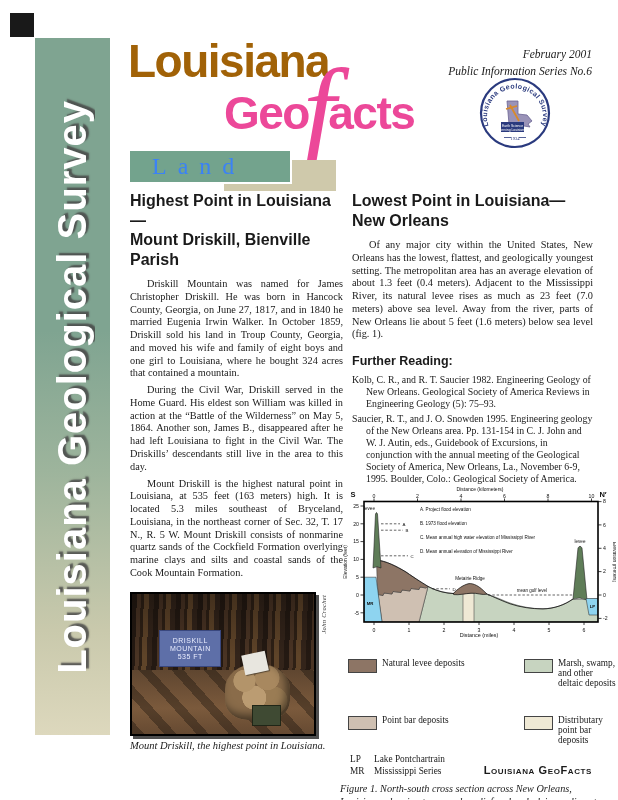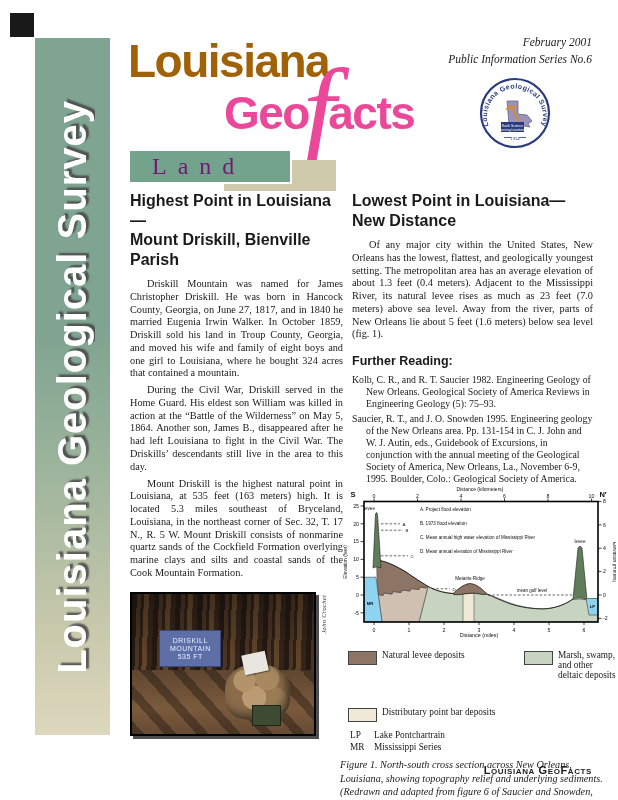--- a/index.html
+++ b/index.html
@@ -14,44 +14,44 @@
      font-family:"Liberation Sans",sans-serif;font-weight:bold;font-size:40px;
      color:#fff;letter-spacing:1px;white-space:nowrap;
      text-shadow:2.5px 2.5px 1.5px rgba(70,70,70,.85);}
   
   .title1{position:absolute;left:128px;top:34px;font-family:"Liberation Sans",sans-serif;
      font-weight:bold;font-size:46px;letter-spacing:-1.5px;color:#a16207;}
   .title2{position:absolute;left:224px;top:86px;font-family:"Liberation Sans",sans-serif;
      font-weight:bold;font-size:46px;letter-spacing:-1.5px;color:#ec4899;white-space:nowrap;}
   .bigf{font-family:"Liberation Serif",serif;font-style:italic;font-weight:normal;
      font-size:118px;line-height:0;position:relative;top:22px;margin:0 -6px;}
-  .issue{position:absolute;right:26px;top:34px;text-align:right;font-style:italic;
+  .issue{position:absolute;right:26px;top:46px;text-align:right;font-style:italic;
      font-size:11.5px;line-height:1.5;}
   .band-tan{position:absolute;left:224px;top:160px;width:112px;height:31px;background:#cfc9ab;}
   .band-green{position:absolute;left:130px;top:151px;width:160px;height:31px;background:#73a38d;
      border-right:2px solid #fff;border-bottom:2px solid #fff;}
-  .band-label{position:absolute;left:152px;top:153px;color:#701a75;font-size:24px;
+  .band-label{position:absolute;left:152px;top:153px;color:#3b82f6;font-size:24px;
      letter-spacing:11px;font-family:"Liberation Serif",serif;}
   .logo{position:absolute;left:478px;top:76px;}
   
   .article{position:absolute;top:191px;}
   .article.left{left:130px;width:213px;}
   .article.right{left:352px;width:241px;}
   .art-head{font-family:"Liberation Sans",sans-serif;font-weight:bold;font-size:16px;
      line-height:1.22;margin-bottom:9px;}
   .article p{font-size:10.3px;line-height:1.24;text-align:justify;text-indent:17px;
      margin:0 0 4px 0;}
   .fr-head{font-family:"Liberation Sans",sans-serif;font-weight:bold;font-size:12.5px;
      margin:13px 0 6px 0;}
   .ref{font-size:9.8px;line-height:1.22;text-align:left;padding-left:14px;text-indent:-14px;
      margin:0 0 3px 0;}
   
   .figure{position:absolute;left:340px;top:486px;width:276px;}
   .fig-legend{display:grid;grid-template-columns:148px auto;row-gap:5px;column-gap:6px;
-     margin:9px 0 0 8px;gap:28px;}
+     margin:17px 0 0 8px;gap:28px;}
   .leg-item{display:flex;align-items:flex-start;gap:5px;}
   .leg-sw{width:27px;height:12px;border:1px solid #444;flex:0 0 auto;}
   .leg-label{font-size:9.3px;line-height:1.05;}
   .fig-abbr{margin:7px 0 0 10px;font-size:9.3px;line-height:1.3;}
   .fig-abbr b{display:inline-block;width:24px;font-weight:normal;}
   .fig-caption{margin-top:5px;font-style:italic;font-size:10.2px;line-height:1.3;}
   
   .photo{position:absolute;left:130px;top:592px;width:182px;height:140px;
      border:2px solid #000;box-shadow:3px 3px 0 rgba(20,20,20,.75);overflow:hidden;}
   .photo-art{position:absolute;inset:0;background:
@@ -129,21 +129,21 @@
       <div>Mount Driskill, Bienville Parish</div>
     </div>
     <p>Driskill Mountain was named for James Christopher Driskill. He was born in Hancock County, Georgia, on June 27, 1817, and in 1840 he married Eugenia Irwin Walker. In October 1859, Driskill sold his land in Troup County, Georgia, and moved his wife and family of eight boys and one girl to Louisiana, where he bought 324 acres that contained a mountain.</p>
     <p>During the Civil War, Driskill served in the Home Guard. His eldest son William was killed in action at the “Battle of the Wilderness” on May 5, 1864. Another son, James B., disappeared after he had left Louisiana to fight in the Civil War. The Driskills’ descendants still live in the area to this day.</p>
     <p>Mount Driskill is the highest natural point in Louisiana, at 535 feet (163 meters) high. It is located 5.3 miles southeast of Bryceland, Louisiana, in the northeast corner of Sec. 32, T. 17 N., R. 5 W. Mount Driskill consists of nonmarine quartz sands of the Cockfield Formation overlying marine clays and silts and coastal sands of the Cook Mountain Formation.</p>
   </section>
 
   <section class="article right">
     <div class="art-head">
       <div>Lowest Point in Louisiana—</div>
-      <div>New Distance</div>
+      <div>New Orleans</div>
     </div>
     <p>Of any major city within the United States, New Orleans has the lowest, flattest, and geologically youngest setting. The metropolitan area has an average elevation of about 1.3 feet (0.4 meters). Adjacent to the Mississippi River, its natural levee rises as much as 23 feet (7.0 meters) above sea level. Away from the river, parts of New Orleans lie about 5 feet (1.6 meters) below sea level (fig. 1).</p>
     <div class="fr-head">Further Reading:</div>
     <div class="ref">Kolb, C. R., and R. T. Saucier 1982. Engineering Geology of New Orleans. Geological Society of America Reviews in Engineering Geology (5): 75–93.</div>
     <div class="ref">Saucier, R. T., and J. O. Snowden 1995. Engineering geology of the New Orleans area. Pp. 131-154 in C. J. John and W. J. Autin, eds., Guidebook of Excursions, in conjunction with the annual meeting of the Geological Society of America, New Orleans, La., November 6-9, 1995. Boulder, Colo.: Geological Society of America.</div>
   </section>
 
   <div class="figure">
     <svg class="chart" width="276" height="152" viewBox="0 0 276 152">
       <defs>
@@ -245,20 +245,24 @@
     <div class="fig-legend">
       <div class="leg-item">
         <span class="leg-sw" style="background-color: rgb(141, 117, 101);"></span>
         <span class="leg-label">Natural levee deposits</span>
       </div>
       <div class="leg-item">
         <span class="leg-sw" style="background-color: rgb(199, 212, 192);"></span>
         <span class="leg-label">Marsh, swamp, and other deltaic deposits</span>
       </div>
       <div class="leg-item">
+        <span class="leg-sw" style="background-color: rgb(207, 192, 178);"></span>
+        <span class="leg-label">Point bar deposits</span>
+      </div>
+      <div class="leg-item">
         <span class="leg-sw" style="background-color: rgb(239, 233, 213);"></span>
         <span class="leg-label">Distributary point bar deposits</span>
       </div>
     </div>
 
     <div class="fig-abbr">
       <div><b>LP</b><span>Lake Pontchartrain</span></div>
       <div><b>MR</b><span>Mississippi Series</span></div>
     </div>
 
@@ -271,16 +275,17 @@
     <div class="photo-sign">
       <div>DRISKILL</div>
       <div>MOUNTAIN</div>
       <div>535 FT</div>
     </div>
     <div class="photo-cairn"></div>
     <div class="photo-paper"></div>
     <div class="photo-box"></div>
   </div>
   <div class="photo-credit">John Crochet</div>
+  <div class="photo-caption">Mount Driskill, the highest point in Louisiana.</div>
 
   <div class="footer">Louisiana GeoFacts</div>
 
 </div>
 
 </body></html>

